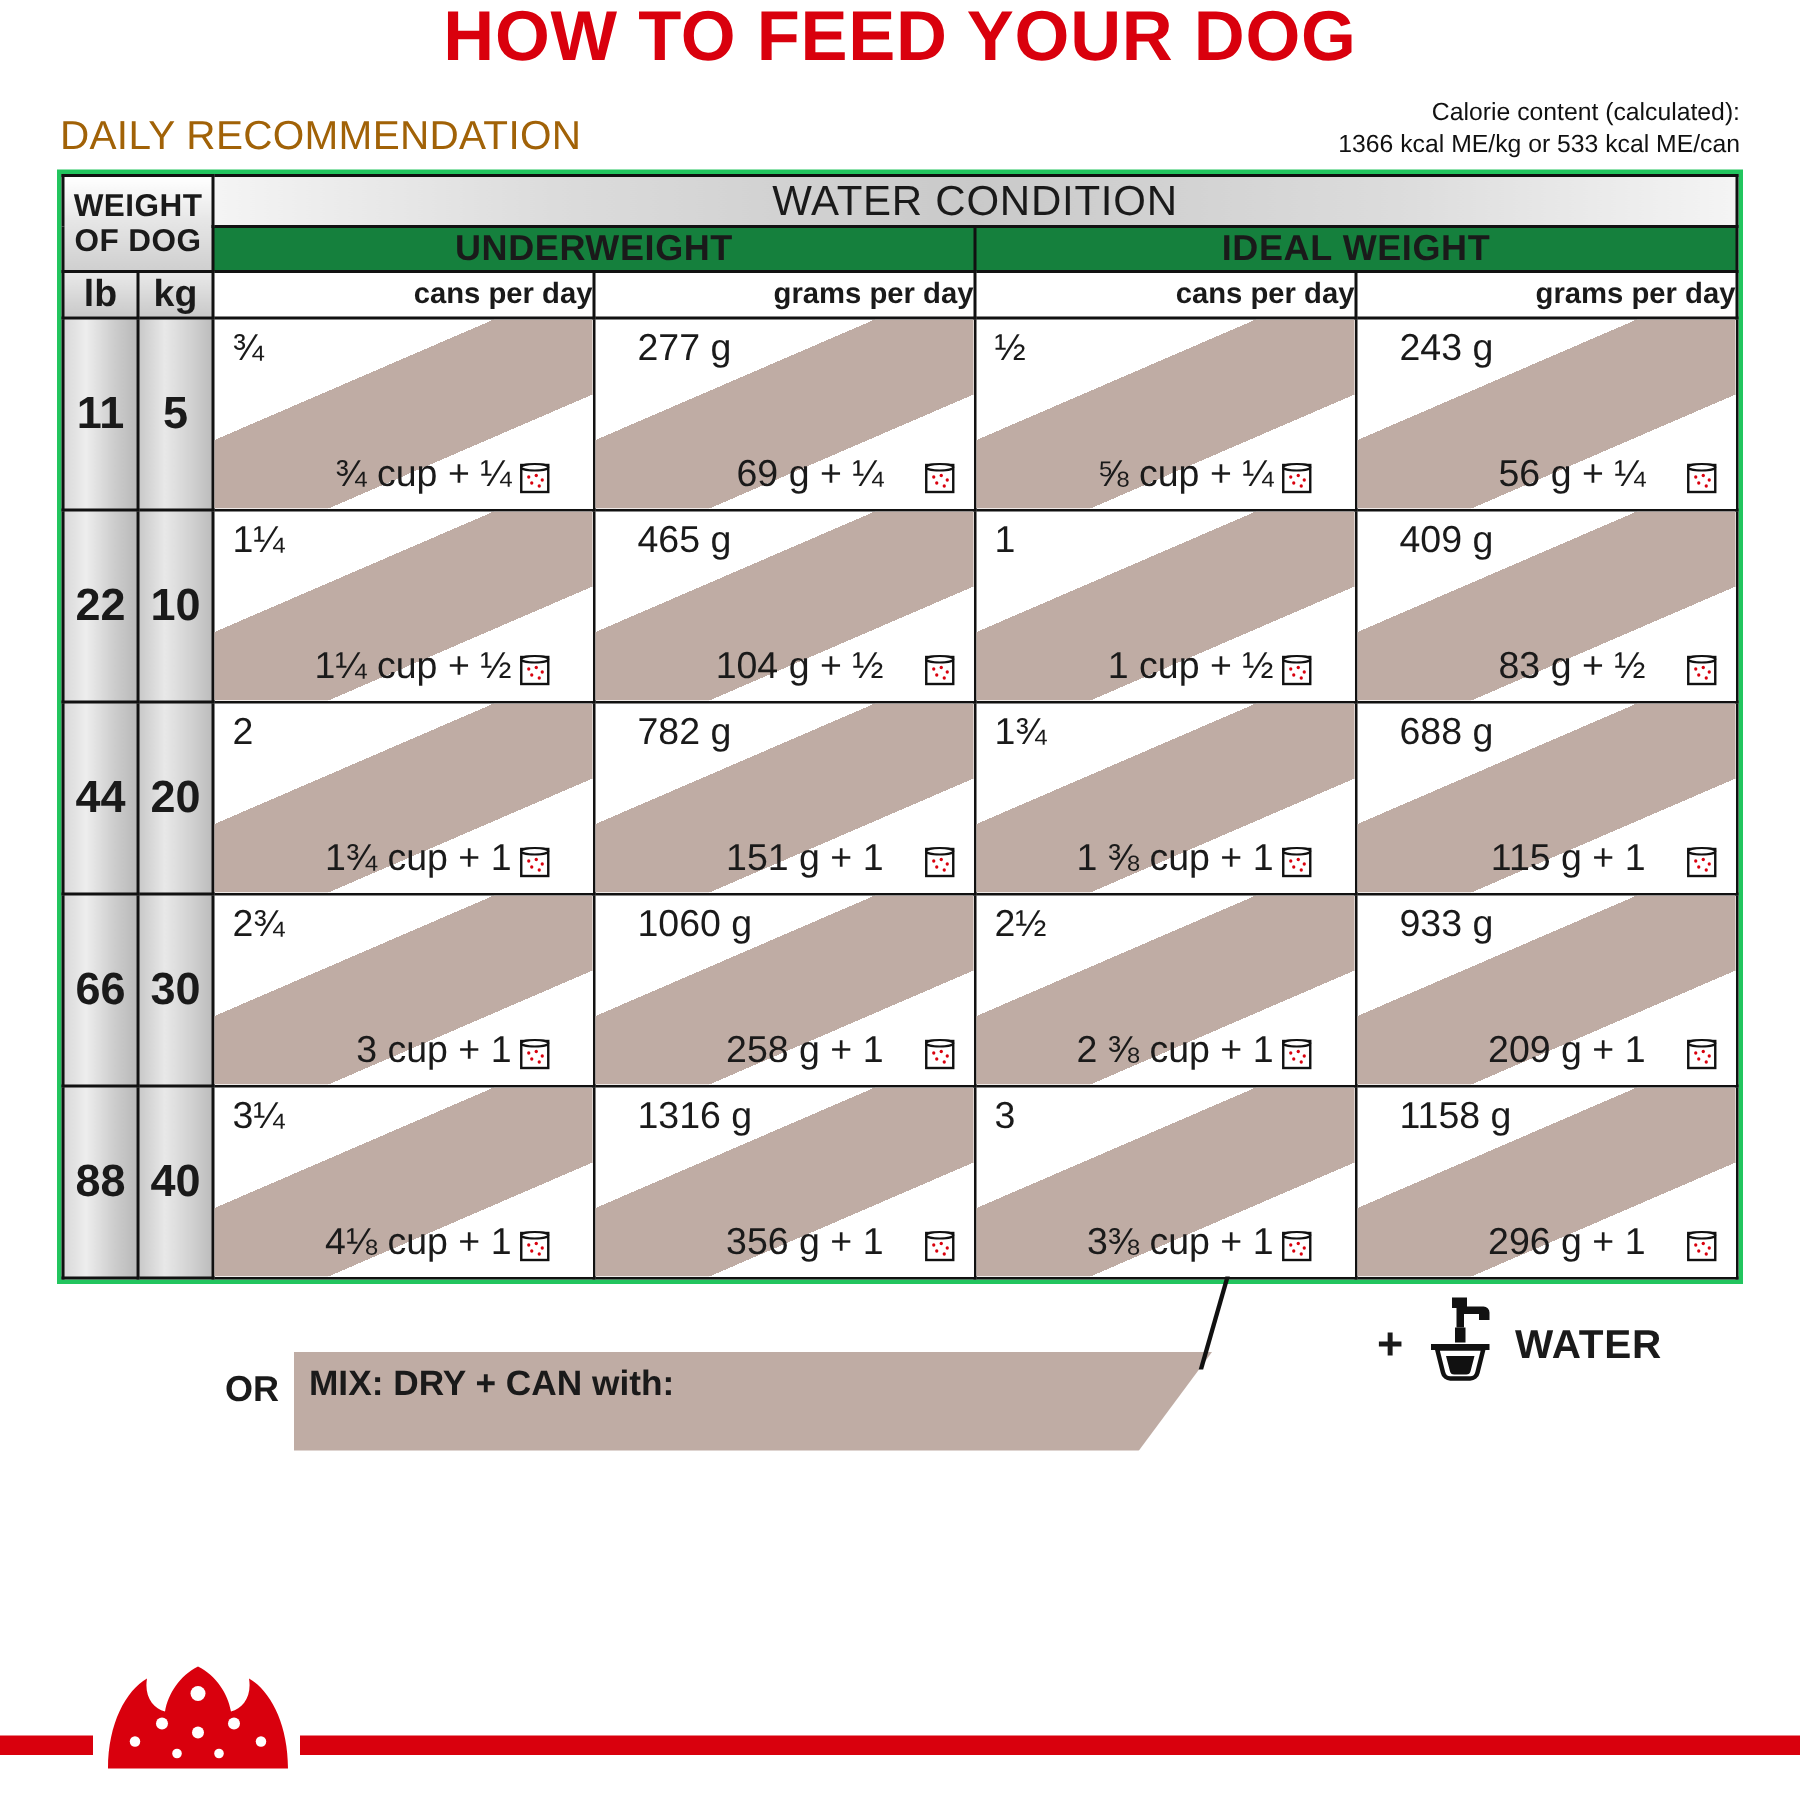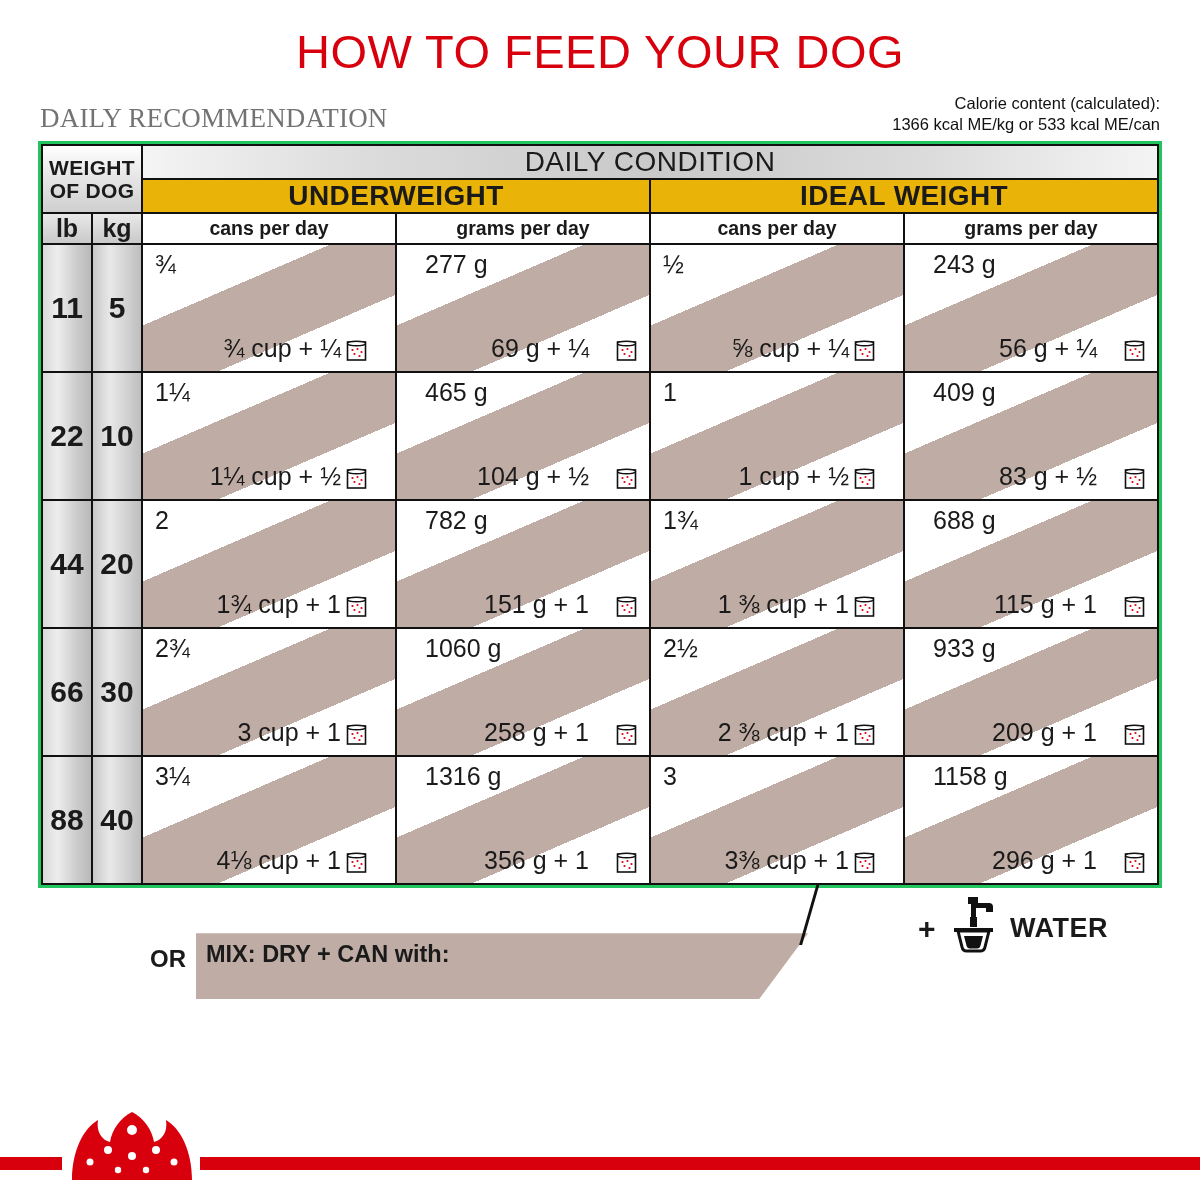--- a/index.html
+++ b/index.html
@@ -11,37 +11,35 @@
     font-family: "Liberation Sans", sans-serif;
     color: #1a1a1a;
     position: relative;
     overflow: hidden;
   }
 
   .page-title {
     text-align: center;
     color: #d9000d;
     font-size: 47px;
-    font-weight: normal;
+    font-weight: bold;
     letter-spacing: 0.5px;
-    padding-top: 28px;
     line-height: 1;
   }
 
   .subhead-row {
     display: flex;
     align-items: flex-end;
     justify-content: space-between;
     padding: 18px 40px 6px 40px;
   }
   .daily-rec {
     font-size: 27px;
     letter-spacing: 0.2px;
-    color: #737373;
-    font-family: Liberation Serif, serif;
+    color: #a16207;
   }
   .calorie-block {
     text-align: right;
     font-size: 16.5px;
     line-height: 1.25;
     color: #111;
   }
 
   .table-wrap {
     margin: 1px 38px;
@@ -81,28 +79,28 @@
   .hdr-lb, .hdr-kg {
     width: 74px;
     background: linear-gradient(180deg,#e9e9e9 0%,#c9c9c9 100%);
     text-align: center;
     font-size: 25px;
     font-weight: bold;
     padding: 4px 0 6px 0;
   }
   .hdr-group {
     text-align: center;
-    font-size: 28px;
+    font-size: 24px;
     font-weight: bold;
     letter-spacing: 0.4px;
     padding: 7px 0 6px 0;
-    background: #eab308;
+    background: #15803d;
   }
   .hdr-sub {
-    text-align: center;
+    text-align: right;
     font-size: 19.5px;
     font-weight: bold;
     padding: 6px 0 8px 0;
     background: #fff;
   }
 
   td.lbcell, td.kgcell {
     text-align: center;
     font-size: 30px;
     font-weight: bold;
@@ -258,21 +256,21 @@
   </div>
 
   <div class="table-wrap">
     <table class="feed">
       <thead>
         <tr>
           <th class="hdr-weight-of-dog" colspan="2" rowspan="2">
             <div>WEIGHT</div>
             <div>OF DOG</div>
           </th>
-          <th class="hdr-cond" colspan="4">DAILY CONDITION</th>
+          <th class="hdr-cond" colspan="4">WATER CONDITION</th>
         </tr>
         <tr>
           <th class="hdr-group" colspan="2">UNDERWEIGHT</th>
           <th class="hdr-group" colspan="2">IDEAL WEIGHT</th>
         </tr>
         <tr>
           <th class="hdr-lb">lb</th>
           <th class="hdr-kg">kg</th>
           <th class="hdr-sub">cans per day</th>
           <th class="hdr-sub">grams per day</th>

